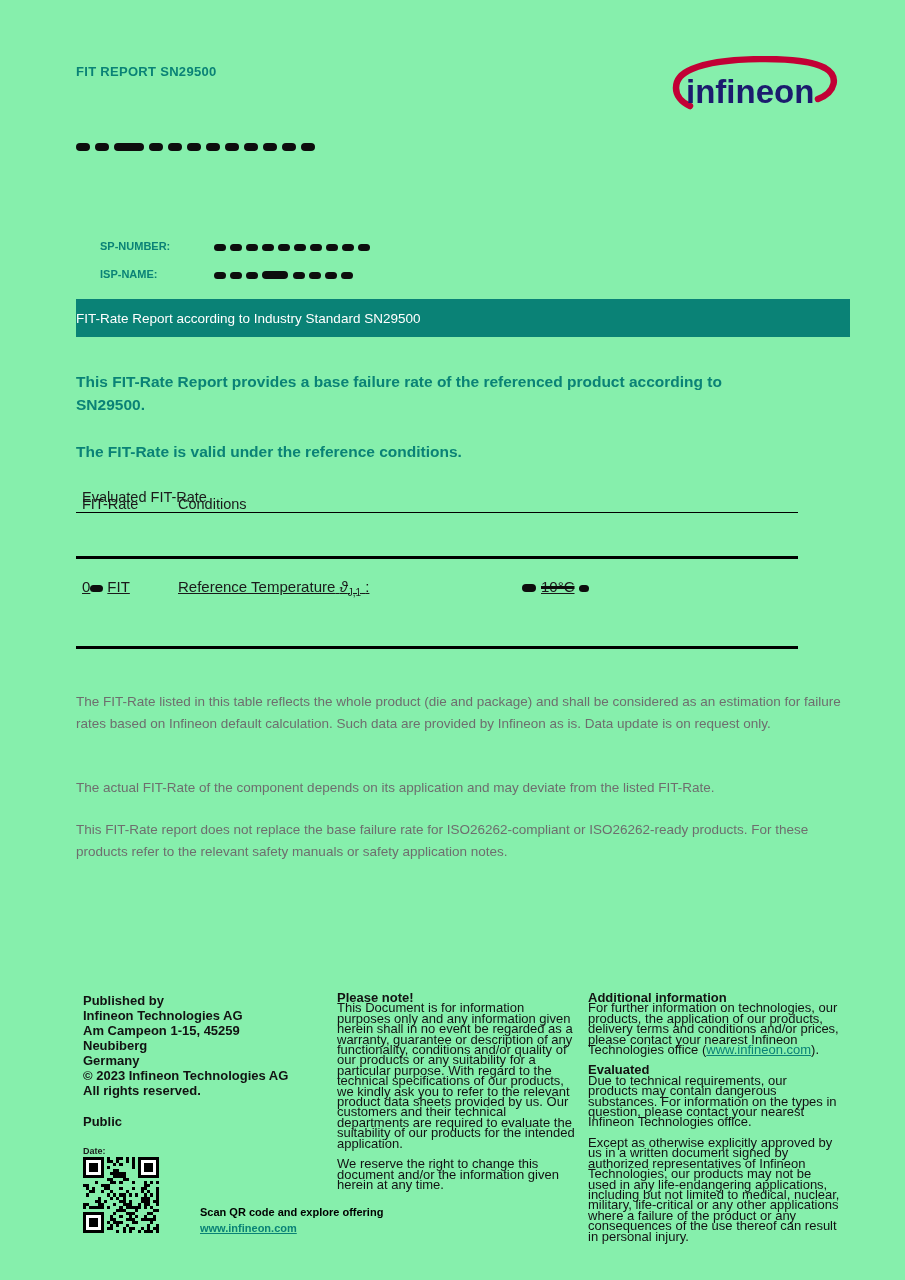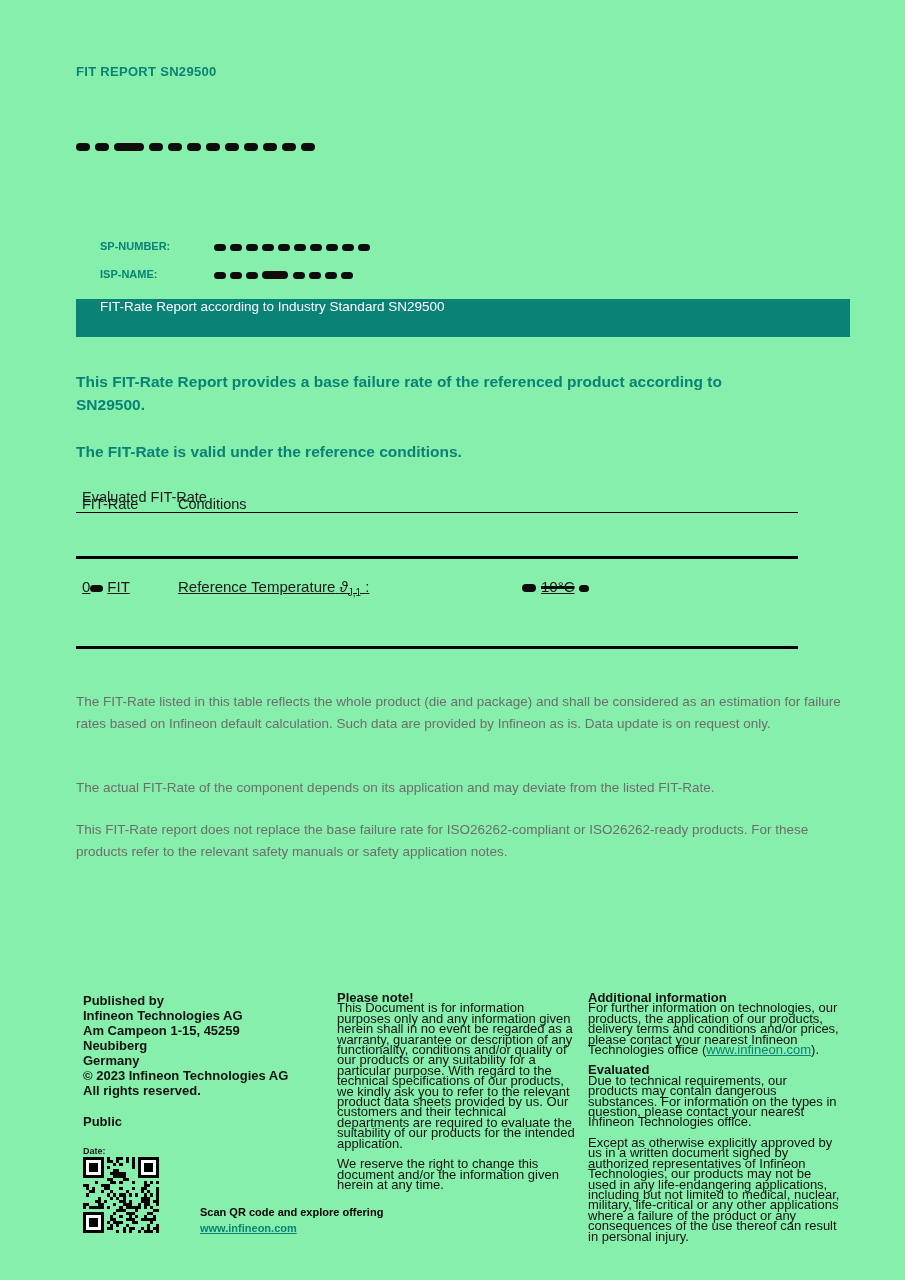--- a/index.html
+++ b/index.html
@@ -14,21 +14,21 @@
   .redact-row{left:76px;top:137px;height:10px;}
   .bar{display:inline-block;height:8px;background:#0d0d0d;border-radius:4px;margin-right:5px;vertical-align:middle;}
   .bar-sm{height:7px;border-radius:3.5px;margin-right:4px;}
 
   .field{left:76px;font-size:11px;font-weight:700;color:#0A8276;margin-left:24px;}
   .field .flabel{display:inline-block;width:114px;}
   .field-sp{top:240px;}
   .field-isp{top:268px;}
 
   .banner{left:76px;top:299px;width:774px;height:38px;background:#0A8276;color:#fff;
-          display:flex;padding-left:24px;box-sizing:border-box;
+          display:flex;align-items:center;padding-left:0;box-sizing:border-box;
           font-size:13.5px;font-weight:400;}
 
   .lead{left:76px;width:706px;font-size:15.5px;font-weight:700;color:#0A8276;line-height:23px;}
   .lead1{top:370px;}
   .lead2{top:440px;}
 
   .tbl-title{left:82px;top:489px;font-size:14.5px;color:#1a1a1a;}
   .rule{left:76px;width:722px;background:#000;}
   .rule-thin{top:512px;height:1px;}
   .rule-mid{top:556px;height:3px;}
@@ -63,20 +63,26 @@
   .qr-caption{left:200px;top:1206px;font-size:11px;font-weight:700;color:#000;}
   .qr-link{left:200px;top:1222px;font-size:11px;font-weight:700;color:#0A8276;text-decoration:underline;cursor:pointer;}
 </style>
 </head>
 <body>
 
 <div class="page">
 
   <div class="abs doc-title">FIT REPORT SN29500</div>
 
+  <div class="abs logo">
+    <svg width="170" height="64" viewBox="0 0 170 64">
+      <path d="M 22 50 C 4 42, 2 22, 24 13 C 52 1, 132 -1, 157 12 C 171 20, 168 36, 150 43" fill="none" stroke="#C20035" stroke-width="6.5" stroke-linecap="round"></path>
+      <text x="18" y="47" font-size="33" font-weight="700" font-family="Liberation Sans, sans-serif" fill="#1B1B6E">infineon</text>
+    </svg>
+  </div>
 
   <div class="abs redact-row"><span class="bar" style="width: 14px;"></span><span class="bar" style="width: 14px;"></span><span class="bar" style="width: 30px;"></span><span class="bar" style="width: 14px;"></span><span class="bar" style="width: 14px;"></span><span class="bar" style="width: 14px;"></span><span class="bar" style="width: 14px;"></span><span class="bar" style="width: 14px;"></span><span class="bar" style="width: 14px;"></span><span class="bar" style="width: 14px;"></span><span class="bar" style="width: 14px;"></span><span class="bar" style="width: 14px;"></span></div>
 
   <div class="abs field field-sp">
     <span class="flabel">SP-NUMBER:</span><span><span class="bar bar-sm" style="width: 12px;"></span><span class="bar bar-sm" style="width: 12px;"></span><span class="bar bar-sm" style="width: 12px;"></span><span class="bar bar-sm" style="width: 12px;"></span><span class="bar bar-sm" style="width: 12px;"></span><span class="bar bar-sm" style="width: 12px;"></span><span class="bar bar-sm" style="width: 12px;"></span><span class="bar bar-sm" style="width: 12px;"></span><span class="bar bar-sm" style="width: 12px;"></span><span class="bar bar-sm" style="width: 12px;"></span></span>
   </div>
   <div class="abs field field-isp">
     <span class="flabel">ISP-NAME:</span><span><span class="bar bar-sm" style="width: 12px;"></span><span class="bar bar-sm" style="width: 12px;"></span><span class="bar bar-sm" style="width: 12px;"></span><span class="bar" style="width: 26px;"></span><span class="bar bar-sm" style="width: 12px;"></span><span class="bar bar-sm" style="width: 12px;"></span><span class="bar bar-sm" style="width: 12px;"></span><span class="bar bar-sm" style="width: 12px;"></span></span>
   </div>
 

